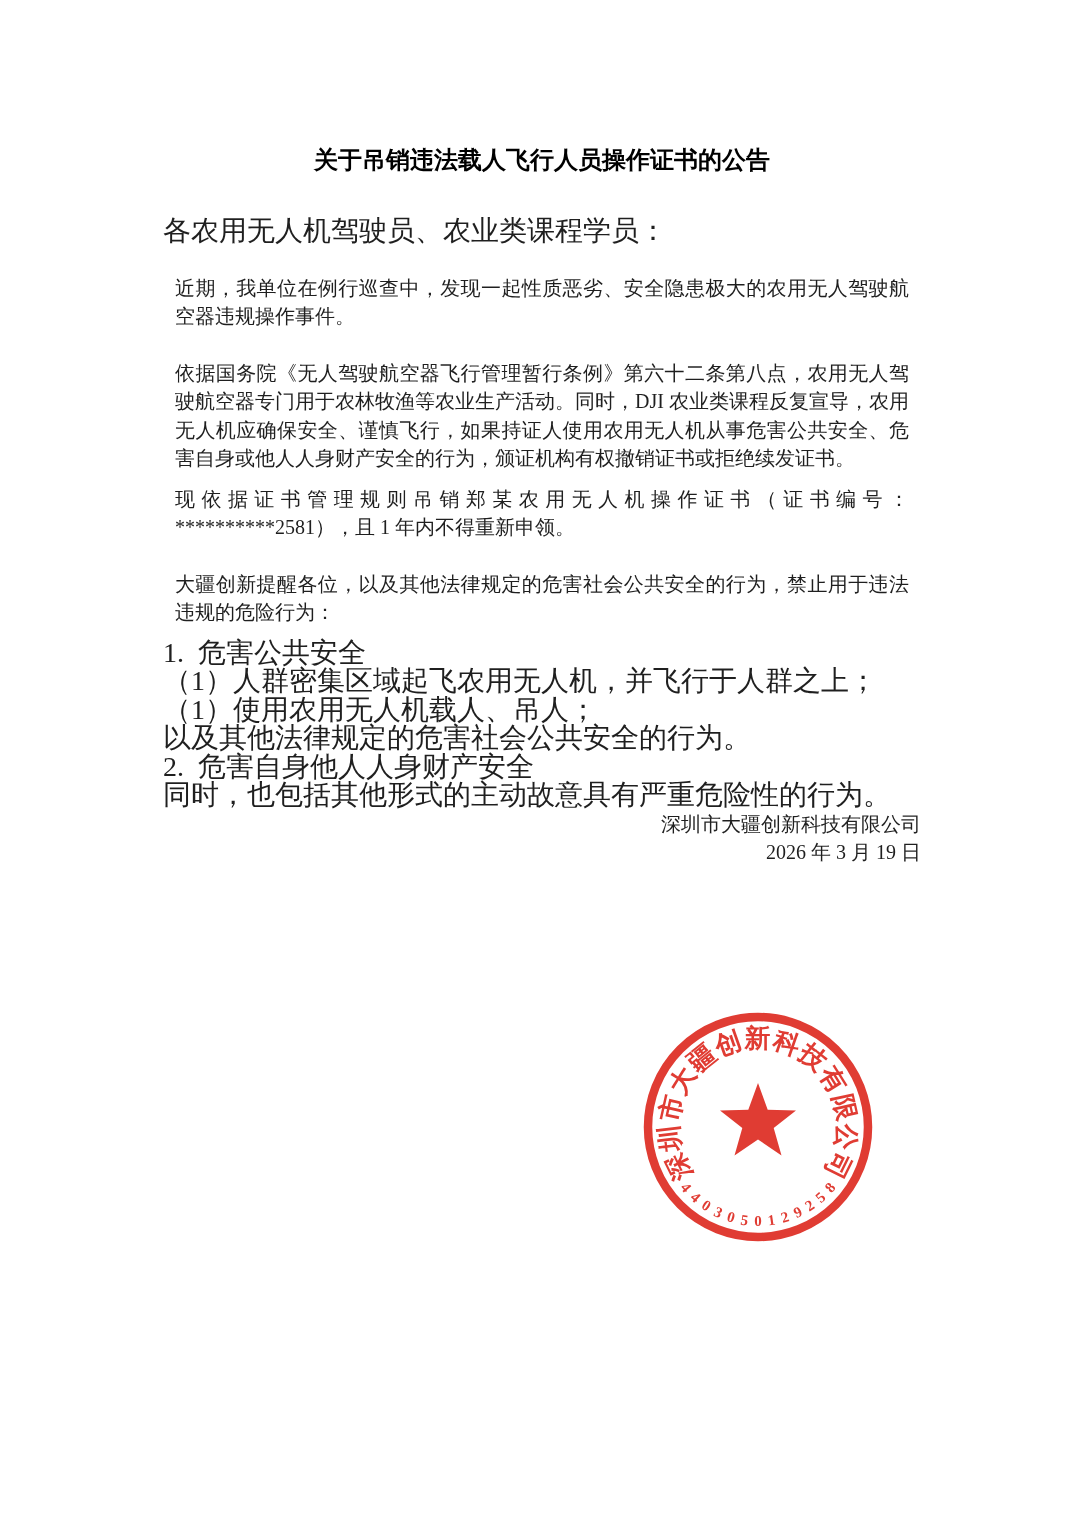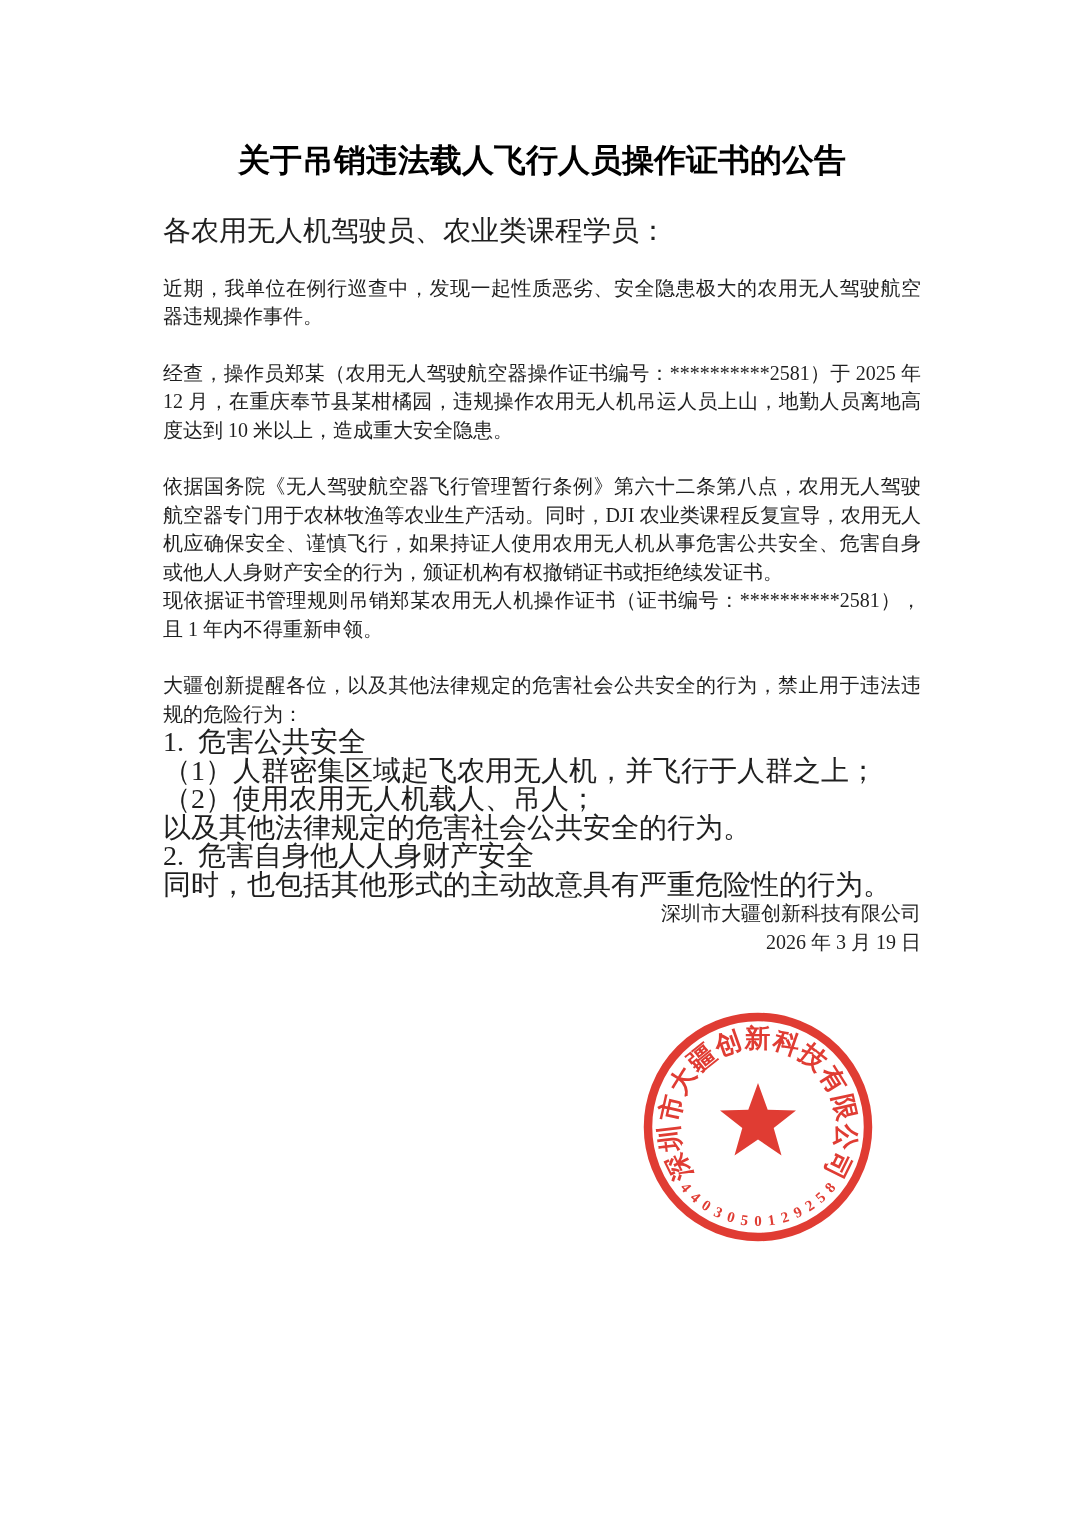--- a/index.html
+++ b/index.html
@@ -1,23 +1,23 @@
 <!DOCTYPE html>
 <html><head>
 <meta charset="utf-8">
 <style>
   html,body{margin:0;padding:0}
   body{
     width:1080px;height:1527px;background:#ffffff;position:relative;overflow:hidden;
     font-family:"Liberation Serif","DejaVu Serif",serif;
   }
-  p{margin:0}
+  p{margin:12px}
   .content{position:absolute;left:163px;top:0;width:758px;color:#1f1f1f;}
   .doc-title{
-    margin:138px 0 0 0;font-size:32px;line-height:44px;font-weight:700;
+    margin:138px 0 0 0;font-size:24px;line-height:44px;font-weight:700;
     text-align:center;color:#000;
   }
   .line{font-size:28px;line-height:28.5px;text-align:left;}
   .para{font-size:20px;line-height:28.5px;text-align:justify;}
   .mt{margin-top:28px}
   .sal{margin-top:35px}
   .sig-line{font-size:20px;line-height:28.5px;text-align:right;}
   .stamp{
     position:absolute;left:640px;top:1009px;width:236px;height:236px;
     mix-blend-mode:multiply;opacity:.89;
@@ -31,30 +31,29 @@
 <body>
 
 <div class="content">
 
   <h1 class="doc-title">关于吊销违法载人飞行人员操作证书的公告</h1>
 
   <div class="line sal">各农用无人机驾驶员、农业类课程学员：</div>
 
   <p class="para mt">近期，我单位在例行巡查中，发现一起性质恶劣、安全隐患极大的农用无人驾驶航空器违规操作事件。</p>
 
-  <p class="para mt">经查，操作员郑某（农用无人驾驶航空器操作证书编号：**********2581）于 2025 年 12 月，在重庆奉节县某柑橘园，违规操作农用无人机吊运人员上山，地勤人员离地高度达到 10 米以上，造成重大安全隐患。</p>
 
   <p class="para mt">依据国务院《无人驾驶航空器飞行管理暂行条例》第六十二条第八点，农用无人驾驶航空器专门用于农林牧渔等农业生产活动。同时，DJI 农业类课程反复宣导，农用无人机应确保安全、谨慎飞行，如果持证人使用农用无人机从事危害公共安全、危害自身或他人人身财产安全的行为，颁证机构有权撤销证书或拒绝续发证书。</p>
   <p class="para">现依据证书管理规则吊销郑某农用无人机操作证书（证书编号：**********2581），且 1 年内不得重新申领。</p>
 
   <p class="para mt">大疆创新提醒各位，以及其他法律规定的危害社会公共安全的行为，禁止用于违法违规的危险行为：</p>
 
   <div class="line">1. 危害公共安全</div>
   <div class="line">（1）人群密集区域起飞农用无人机，并飞行于人群之上；</div>
-  <div class="line">（2）使用农用无人机载人、吊人；</div>
+  <div class="line">（1）使用农用无人机载人、吊人；</div>
   <div class="line">以及其他法律规定的危害社会公共安全的行为。</div>
   <div class="line">2. 危害自身他人人身财产安全</div>
   <div class="line">同时，也包括其他形式的主动故意具有严重危险性的行为。</div>
 
 
   <div class="sig-line">深圳市大疆创新科技有限公司</div>
   <div class="sig-line">2026 年 3 月 19 日</div>
 
 </div>
 

